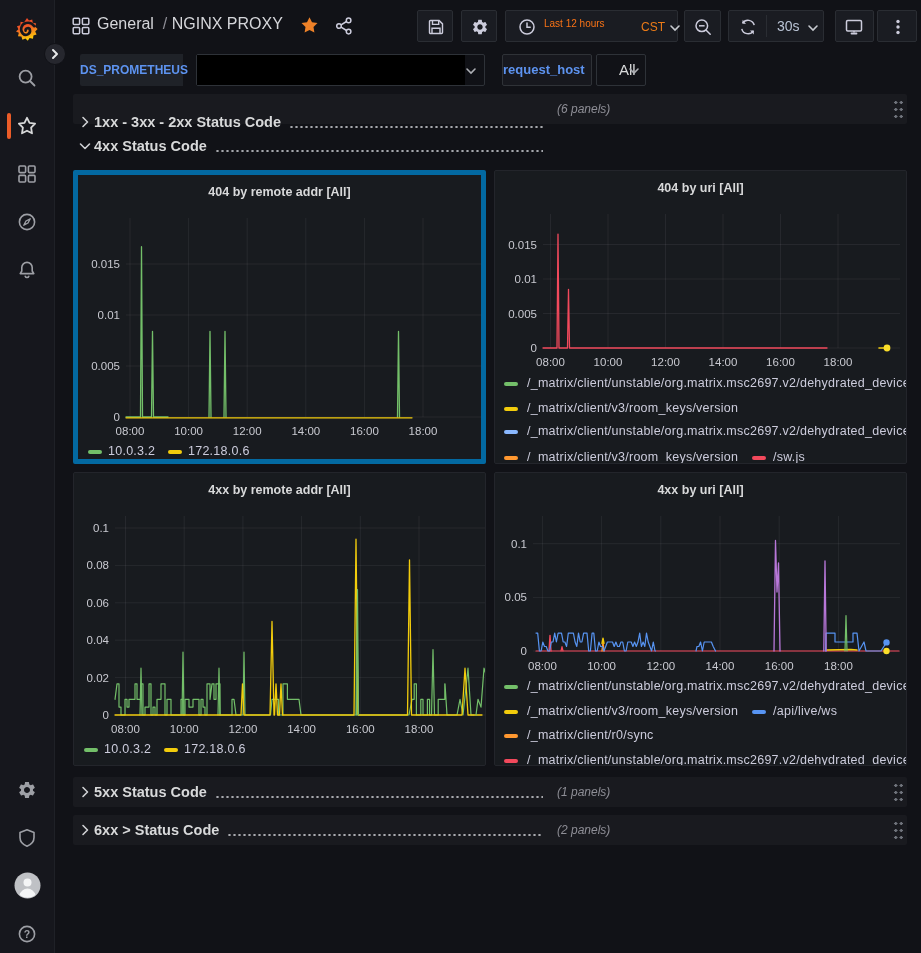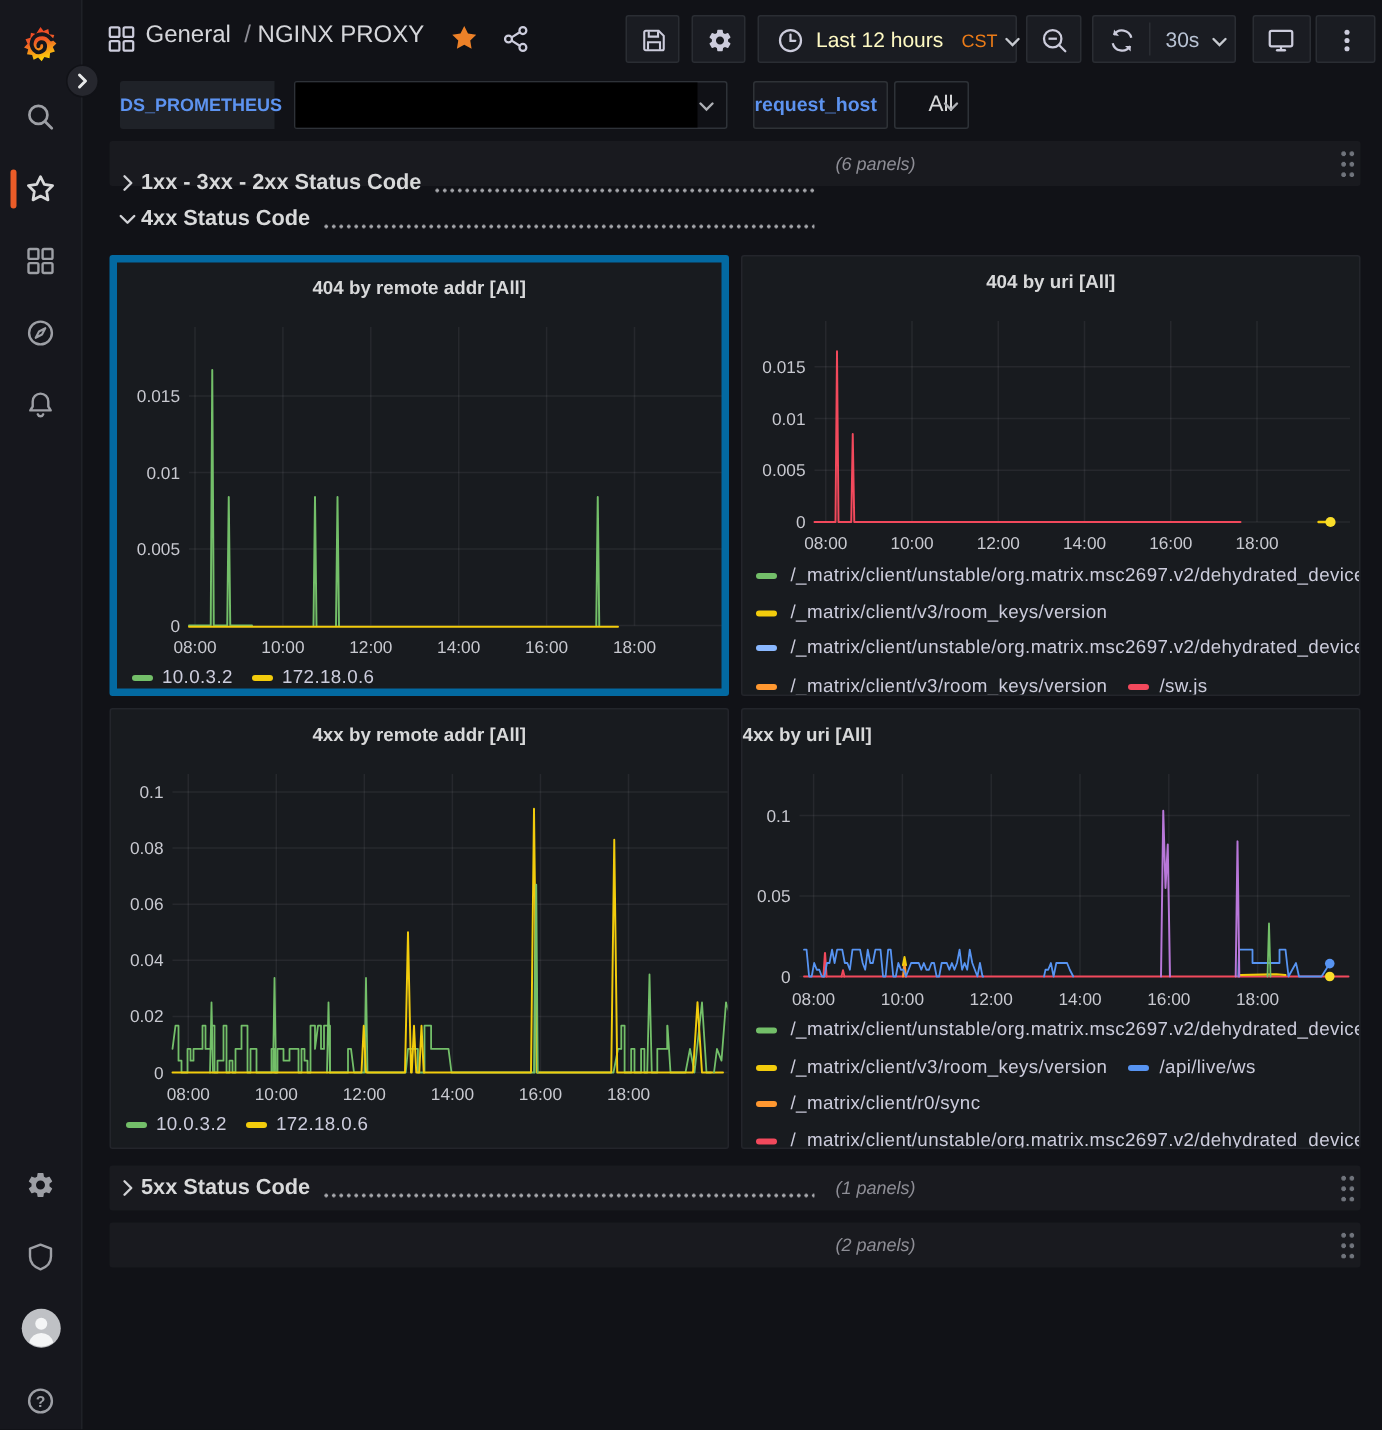--- a/index.html
+++ b/index.html
@@ -92,21 +92,21 @@
 <div class="abs" style="left:461px;top:10px;width:36px;height:32px;background:#1a1c22;border:1px solid #2a2d33;border-radius:2px">
     <svg style="position:absolute;top:7px;left:9px" width="18" height="18" viewBox="0 0 24 24">
       <path d="M19.14 12.94c.04-.3.06-.61.06-.94 0-.32-.02-.64-.07-.94l2.03-1.58c.18-.14.23-.41.12-.61l-1.92-3.32c-.12-.22-.37-.29-.59-.22l-2.39.96c-.5-.38-1.03-.7-1.62-.94l-.36-2.54c-.04-.24-.24-.41-.48-.41h-3.84c-.24 0-.43.17-.47.41l-.36 2.54c-.59.24-1.13.57-1.62.94l-2.39-.96c-.22-.08-.47 0-.59.22L2.74 8.87c-.12.21-.08.47.12.61l2.03 1.58c-.05.3-.09.63-.09.94s.02.64.07.94l-2.03 1.58c-.18.14-.23.41-.12.61l1.92 3.32c.12.22.37.29.59.22l2.39-.96c.5.38 1.03.7 1.62.94l.36 2.54c.05.24.24.41.48.41h3.84c.24 0 .44-.17.47-.41l.36-2.54c.59-.24 1.13-.56 1.62-.94l2.39.96c.22.08.47 0 .59-.22l1.92-3.32c.12-.22.07-.47-.12-.61l-2.01-1.58zM12 15.6c-1.98 0-3.6-1.62-3.6-3.6s1.62-3.6 3.6-3.6 3.6 1.62 3.6 3.6-1.62 3.6-3.6 3.6z" fill="#ccccdc"></path>
     </svg>
   </div>
 <div class="abs" style="left:505px;top:10px;width:173px;height:32px;background:#1a1c22;border:1px solid #2a2d33;border-radius:2px">
     <svg style="position:absolute;top:7px;left:12px" width="18" height="18" viewBox="0 0 18 18">
       <circle cx="9" cy="9" r="7" fill="none" stroke="#ccccdc" stroke-width="1.5"></circle>
       <path d="M9 5v4.2h3.2" fill="none" stroke="#ccccdc" stroke-width="1.5" stroke-linecap="round"></path>
     </svg>
-    <span style="position:absolute;left:38px;top:7px;font-size:14px;color:#fef9c3">Last 12 hours</span>
+    <span style="position:absolute;left:38px;top:7px;font-size:10px;color:#f97316">Last 12 hours</span>
     <span style="position:absolute;left:135px;top:9px;font-size:12px;font-weight:normal;color:#eb7b18">CST</span>
     <svg style="position:absolute;left:163px;top:13px" width="12" height="8" viewBox="0 0 12 8">
       <path d="M2 2l4 4 4-4" fill="none" stroke="#c7cad0" stroke-width="1.6" stroke-linecap="round"></path>
     </svg>
   </div>
 <div class="abs" style="left:684px;top:10px;width:37px;height:32px;background:#1a1c22;border:1px solid #2a2d33;border-radius:2px">
     <svg style="position:absolute;top:7px;left:9px" width="18" height="18" viewBox="0 0 18 18">
       <g fill="none" stroke="#ccccdc" stroke-width="1.5">
         <circle cx="7.8" cy="7.8" r="5.8"></circle>
         <line x1="5" y1="7.8" x2="10.6" y2="7.8"></line>
@@ -183,20 +183,27 @@
       <svg style="flex:0 0 16px;margin-left:4px" width="16" height="16" viewBox="0 0 16 16">
         <path d="M6 3.5l4.5 4.5L6 12.5" fill="none" stroke="#cfd0d4" stroke-width="1.6" stroke-linecap="round" stroke-linejoin="round"></path>
       </svg>
       <span style="font-size:14.5px;font-weight:700;color:#d8d9da;white-space:nowrap;margin-left:1px">5xx Status Code</span>
       <div style="flex:1 1 auto;height:4px;margin-left:8px;margin-top:9px;background-image:radial-gradient(circle,rgba(216,217,222,0.75) 1px,transparent 1.3px);background-size:5px 4px;background-position:0 0;background-repeat:repeat-x"></div>
     </div>
     <span style="position:absolute;left:484px;top:8px;font-size:12px;font-style:italic;color:#8e8e96">(1 panels)</span>
   </div>
 <div class="abs" style="left:892px;top:781px;width:11px;height:20px;background-image:radial-gradient(circle,#70747c 1.4px,transparent 1.7px);background-size:5.5px 7px;background-position:1px 1px"></div>
 <div class="abs" style="left:73px;top:815px;width:834px;height:30px;background:#191a1f;border-radius:2px">
+    <div style="position:absolute;left:0;top:0;width:470px;height:30px;display:flex;align-items:center">
+      <svg style="flex:0 0 16px;margin-left:4px" width="16" height="16" viewBox="0 0 16 16">
+        <path d="M6 3.5l4.5 4.5L6 12.5" fill="none" stroke="#cfd0d4" stroke-width="1.6" stroke-linecap="round" stroke-linejoin="round"></path>
+      </svg>
+      <span style="font-size:14.5px;font-weight:700;color:#d8d9da;white-space:nowrap;margin-left:1px">6xx &gt; Status Code</span>
+      <div style="flex:1 1 auto;height:4px;margin-left:8px;margin-top:9px;background-image:radial-gradient(circle,rgba(216,217,222,0.75) 1px,transparent 1.3px);background-size:5px 4px;background-position:0 0;background-repeat:repeat-x"></div>
+    </div>
     <span style="position:absolute;left:484px;top:8px;font-size:12px;font-style:italic;color:#8e8e96">(2 panels)</span>
   </div>
 <div class="abs" style="left:892px;top:819px;width:11px;height:20px;background-image:radial-gradient(circle,#70747c 1.4px,transparent 1.7px);background-size:5.5px 7px;background-position:1px 1px"></div>
 <div style="position:absolute;left:73px;top:170px;width:413px;height:294px;background:#181b1f;border:5px solid #0369a1;border-radius:2px;overflow:hidden">
     <div style="position:absolute;left:0;right:0;top:10px;text-align:center;font-size:12.5px;font-weight:600;color:#d8d9da">404 by remote addr [All]</div>
     <svg width="413" height="294" viewBox="0 0 413 294" style="position:absolute;left:0;top:0;">
       <line x1="48" y1="242.0" x2="411" y2="242.0" stroke="rgba(204,204,220,0.08)" stroke-width="1"></line>
       <line x1="48" y1="191.0" x2="411" y2="191.0" stroke="rgba(204,204,220,0.08)" stroke-width="1"></line>
       <line x1="48" y1="140.0" x2="411" y2="140.0" stroke="rgba(204,204,220,0.08)" stroke-width="1"></line>
       <line x1="48" y1="89.0" x2="411" y2="89.0" stroke="rgba(204,204,220,0.08)" stroke-width="1"></line>
@@ -300,21 +307,21 @@
       <polyline points="41.0,242.0 167.0,242.0 168.5,210.8 170.0,242.0 196.0,242.0 198.0,148.5 200.0,242.0 200.5,242.0 202.0,210.8 203.5,242.0 205.5,242.0 207.0,210.8 208.5,242.0 280.0,242.0 282.0,66.2 284.0,242.0 333.5,242.0 335.5,86.8 337.5,242.0 388.0,242.0 391.0,195.2 394.0,242.0 408.0,242.0" fill="none" stroke="#f2cc0c" stroke-width="1.3" stroke-linejoin="round" stroke-linecap="round"></polyline>
       <polyline points="282.5,242.0 283.5,116.7 284.5,242.0" fill="none" stroke="#73bf69" stroke-width="1.2" stroke-linejoin="round" stroke-linecap="round"></polyline>
       <polyline points="402.0,242.0 404.0,226.3 407.0,234.1 410.0,195.2 413.0,204.6" fill="none" stroke="#73bf69" stroke-width="1.2" stroke-linejoin="round" stroke-linecap="round"></polyline>
     </svg>
     <div style="position:absolute;left:10px;top:275px;width:14px;height:4px;border-radius:2px;background:#73bf69"></div>
     <div style="position:absolute;left:30px;top:269px;font-size:12.5px;letter-spacing:0.25px;color:#ccccdc;white-space:nowrap">10.0.3.2</div>
     <div style="position:absolute;left:90px;top:275px;width:14px;height:4px;border-radius:2px;background:#f2cc0c"></div>
     <div style="position:absolute;left:110px;top:269px;font-size:12.5px;letter-spacing:0.25px;color:#ccccdc;white-space:nowrap">172.18.0.6</div>
   </div>
 <div style="position:absolute;left:494px;top:472px;width:413px;height:294px;background:#181b1f;border:1px solid #23252b;border-radius:2px;overflow:hidden">
-    <div style="position:absolute;left:0;right:0;top:10px;text-align:left;font-size:12.5px;font-weight:600;color:#d8d9da">4xx by uri [All]</div>
+    <div style="position:absolute;left:0;right:0;top:10px;text-align:center;font-size:12.5px;font-weight:600;color:#d8d9da">4xx by uri [All]</div>
     <svg width="413" height="294" viewBox="0 0 413 294" style="position:absolute;left:0;top:0;">
       <line x1="38" y1="178.0" x2="405" y2="178.0" stroke="rgba(204,204,220,0.08)" stroke-width="1"></line>
       <line x1="38" y1="124.4" x2="405" y2="124.4" stroke="rgba(204,204,220,0.08)" stroke-width="1"></line>
       <line x1="38" y1="70.7" x2="405" y2="70.7" stroke="rgba(204,204,220,0.08)" stroke-width="1"></line>
       <line x1="47.4" y1="43" x2="47.4" y2="178" stroke="rgba(204,204,220,0.08)" stroke-width="1"></line>
       <text x="47.4" y="197" fill="#c8c9d0" font-size="11.5" text-anchor="middle">08:00</text>
       <line x1="106.6" y1="43" x2="106.6" y2="178" stroke="rgba(204,204,220,0.08)" stroke-width="1"></line>
       <text x="106.6" y="197" fill="#c8c9d0" font-size="11.5" text-anchor="middle">10:00</text>
       <line x1="165.8" y1="43" x2="165.8" y2="178" stroke="rgba(204,204,220,0.08)" stroke-width="1"></line>
       <text x="165.8" y="197" fill="#c8c9d0" font-size="11.5" text-anchor="middle">12:00</text>

